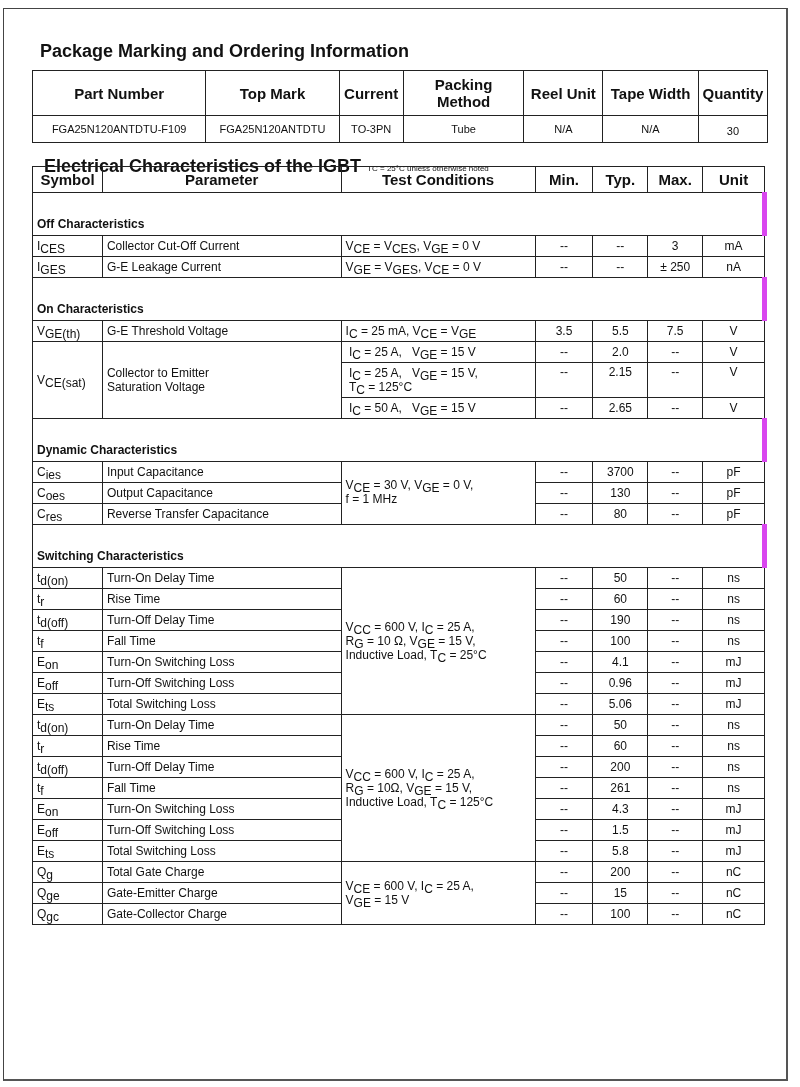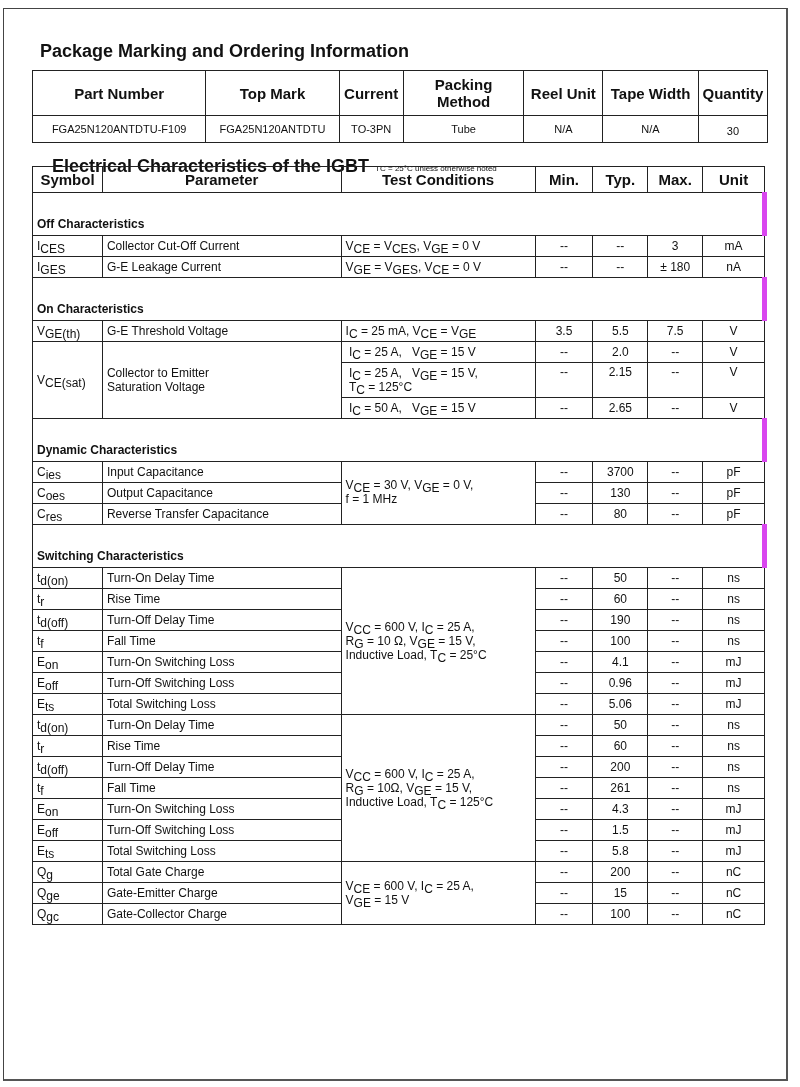--- a/index.html
+++ b/index.html
@@ -47,21 +47,21 @@
     <td>FGA25N120ANTDTU</td>
     <td>TO-3PN</td>
     <td>Tube</td>
     <td>N/A</td>
     <td>N/A</td>
     <td style="padding-top:4px">30</td>
   </tr>
 </tbody>
   </table>
 
-<h1 class="sec" style="left:44px; top:148px;"><span>Electrical Characteristics of the IGBT</span><span class="note">TC = 25°C unless otherwise noted</span></h1>
+<h1 class="sec" style="left:36px; top:148px;"><span>Electrical Characteristics of the IGBT</span><span class="note">TC = 25°C unless otherwise noted</span></h1>
 
 <table id="elec">
   <colgroup>
     <col style="width:70px">
       <col style="width:240px">
       <col style="width:195px">
       <col style="width:58px">
       <col style="width:55px">
       <col style="width:55px">
       <col style="width:62px">
@@ -88,21 +88,21 @@
     <td class="c">--</td>
     <td class="c">3</td>
     <td class="c">mA</td>
   </tr>
   <tr>
     <td class="sym"><span>I</span><sub>GES</sub></td>
     <td>G-E Leakage Current</td>
     <td>V<sub>GE</sub> = V<sub>GES</sub>, V<sub>CE</sub> = 0 V</td>
     <td class="c">--</td>
     <td class="c">--</td>
-    <td class="c">± 180</td>
+    <td class="c">± 250</td>
     <td class="c">nA</td>
   </tr>
 
   <tr class="grp">
         <td colspan="7">On Characteristics</td>
       </tr>
   <tr>
     <td class="sym"><span>V</span><sub>GE(th)</sub></td>
     <td>G-E Threshold Voltage</td>
     <td>I<sub>C</sub> = 25 mA, V<sub>CE</sub> = V<sub>GE</sub></td>

